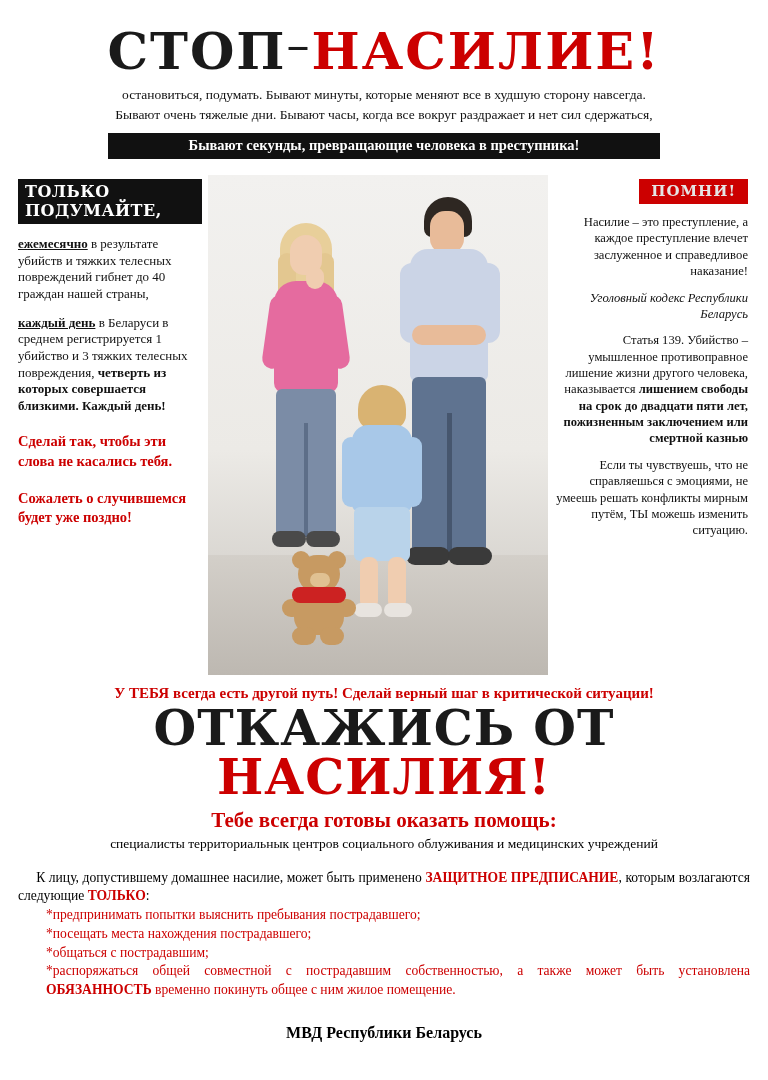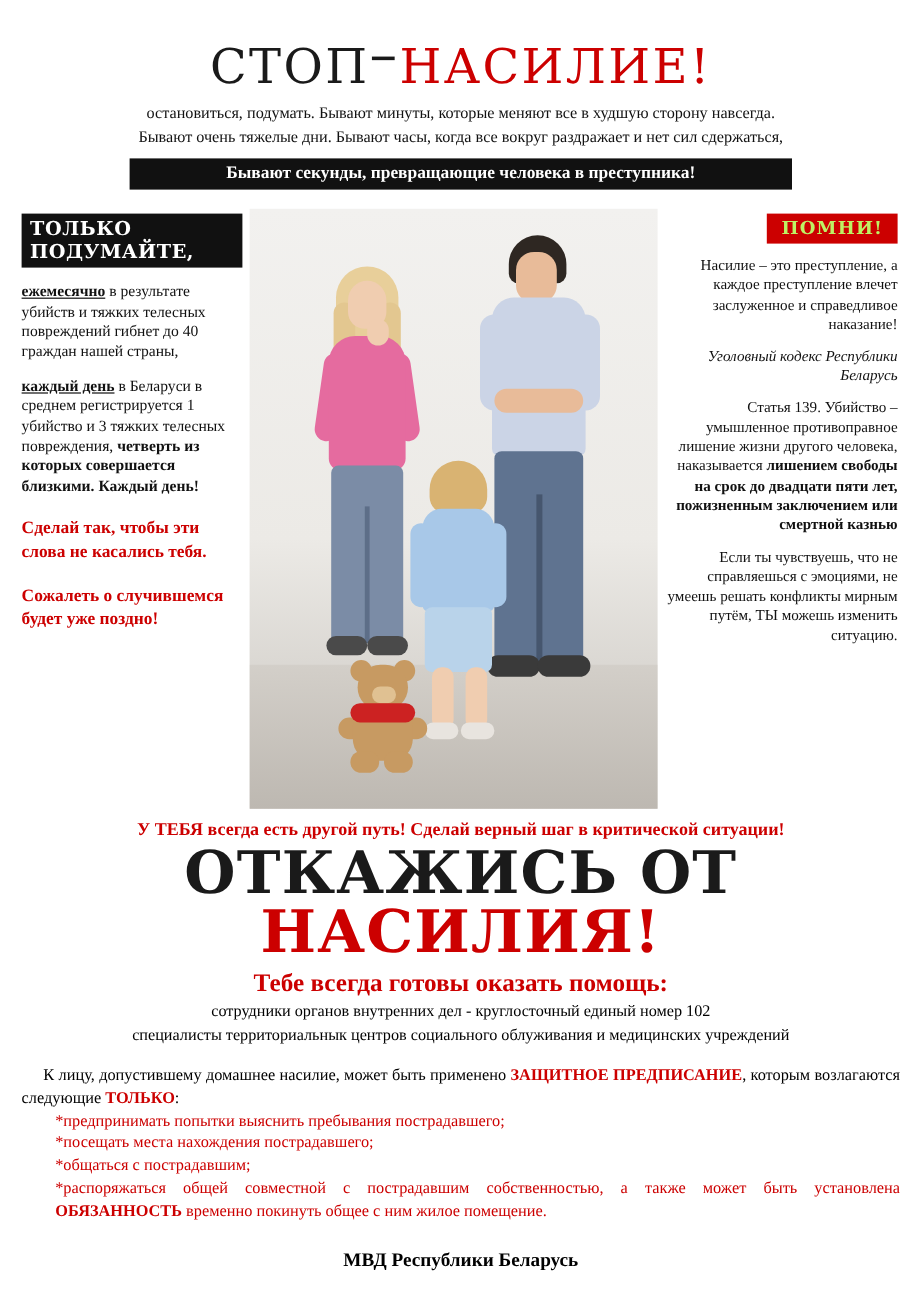--- a/index.html
+++ b/index.html
@@ -26,22 +26,22 @@
   
   .title-row {
     text-align: center;
     line-height: 1;
     margin-top: 8px;
   }
   .title-row .t-black,
   .title-row .t-red,
   .title-row .t-dash {
     font-family: "DejaVu Serif", serif;
-    font-weight: normal;
-    font-size: 40px;
+    font-weight: bold;
+    font-size: 51px;
     letter-spacing: 2px;
   }
   .title-row .t-black { color: #1a1a1a; }
   .title-row .t-red { color: #cc0000; }
   .title-row .t-dash { color: #1a1a1a; font-weight: normal; font-size: 46px; vertical-align: 8px;}
 
   .lead {
     text-align: center;
     font-size: 13.5px;
     line-height: 1.45;
@@ -91,21 +91,21 @@
     color: #fff;
     font-family: "DejaVu Serif", serif;
     font-weight: bold;
     font-size: 16px;
     padding: 3px 7px 4px 7px;
     letter-spacing: 0.5px;
   }
   .tag-red {
     display: inline-block;
     background: #cc0000;
-    color: #bef264;
+    color: #e5e5e5;
     font-family: "DejaVu Serif", serif;
     font-weight: bold;
     font-size: 15px;
     padding: 3px 12px 4px 12px;
     letter-spacing: 1px;
   }
 
   .para {
     font-size: 13px;
     line-height: 1.28;
@@ -361,21 +361,20 @@
       <div class="rpara">Если ты чувствуешь, что не справляешься с эмоциями, не умеешь решать конфликты мирным путём, ТЫ можешь изменить ситуацию.</div>
     </div>
   </div>
 
   <div class="cta-line">У ТЕБЯ всегда есть другой путь! Сделай верный шаг в критической ситуации!</div>
   <div class="big-refuse">
     <span class="bk">ОТКАЖИСЬ ОТ </span><span class="rd">НАСИЛИЯ!</span>
   </div>
 
   <div class="help-title">Тебе всегда готовы оказать помощь:</div>
-  <div class="help-line">сотрудники органов внутренних дел - круглосточный единый номер 102</div>
   <div class="help-line">специалисты территориальнык центров социального облуживания и медицинских учреждений</div>
 
   <div class="legal">
     <div class="just">
       &nbsp;&nbsp;&nbsp;&nbsp;&nbsp;<span>К лицу, допустившему домашнее насилие, может быть применено </span><span class="r">ЗАЩИТНОЕ ПРЕДПИСАНИЕ</span><span>, которым возлагаются следующие </span><span class="r">ТОЛЬКО</span><span>:</span>
     </div>
     <div class="item">*предпринимать попытки выяснить пребывания пострадавшего;</div>
     <div class="item">*посещать места нахождения пострадавшего;</div>
     <div class="item">*общаться с пострадавшим;</div>
     <div class="just" style="color:#cc0000;padding-left:28px;">

